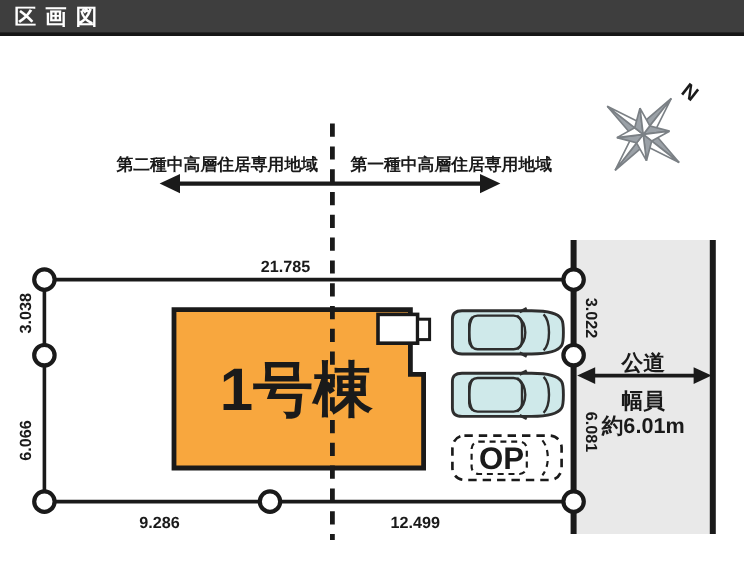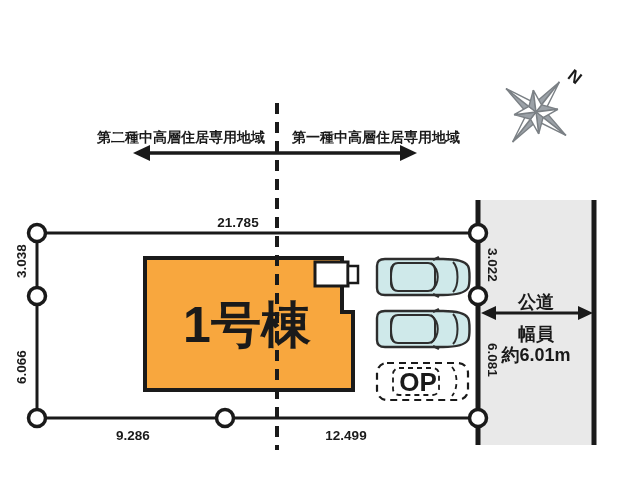--- a/index.html
+++ b/index.html
@@ -13,20 +13,23 @@
   svg text{fill:#1a1a1a;}
   .dim{font-size:13.5px;font-weight:bold;}
   .zone{font-size:14px;font-weight:bold;}
   .roadtxt{font-size:18px;font-weight:bold;}
 </style>
 </head>
 <body>
 
 <div class="stage">
 
+  <div class="titlebar">
+    <span class="title">区画図</span>
+  </div>
 
   <svg class="plan" width="620" height="458" viewBox="0 0 620 458">
 
     <defs>
       <g id="car-shape">
         <path d="M10,1 L68,1 C82,1 90,3 93,8 C95,11 95,27 93,30 C90,35 82,37 68,37 L10,37 C4,37 2,34 2,30 L2,8 C2,4 4,1 10,1 Z" stroke="#2e2e2e" stroke-width="2.4" fill="#cfe9ea"></path>
         <rect x="16" y="5" width="44" height="28" rx="7" fill="none" stroke="#2e2e2e" stroke-width="2"></rect>
         <path d="M56,5 C65,12 65,26 56,33" fill="none" stroke="#2e2e2e" stroke-width="2"></path>
         <path d="M19,6 C15,12 15,26 19,32" fill="none" stroke="#2e2e2e" stroke-width="2"></path>
         <path d="M78,4 C84,10 84,28 78,34" fill="none" stroke="#2e2e2e" stroke-width="2"></path>

